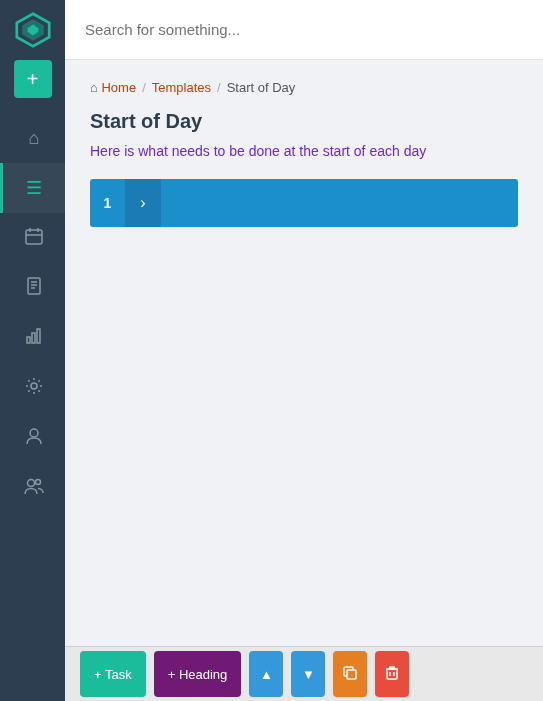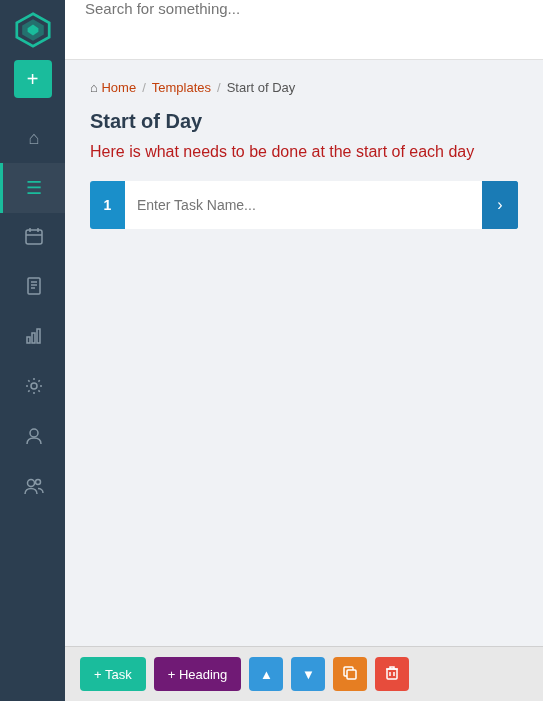--- a/index.html
+++ b/index.html
@@ -73,21 +73,21 @@
       flex-direction: column;
       height: 701px;
       overflow: hidden;
     }
 
     
     .topbar {
       background: #fff;
       height: 60px;
       display: flex;
-      align-items: flex-start;
+      align-items: center;
       padding: 0 20px;
       border-bottom: 1px solid #e0e0e0;
       flex-shrink: 0;
     }
     .search-input {
       border: none;
       outline: none;
       font-size: 15px;
       color: #aaa;
       width: 100%;
@@ -123,22 +123,22 @@
     
     .page-title {
       font-size: 20px;
       font-weight: 600;
       color: #2c3e50;
       margin-bottom: 10px;
     }
 
     
     .page-subtitle {
-      font-size: 16px;
-      color: #b91c1c;
+      font-size: 14px;
+      color: #6d28d9;
       margin-bottom: 20px;
     }
 
     
     .task-row {
       display: flex;
       align-items: center;
       background: #1a8fca;
       border-radius: 3px;
       overflow: hidden;
@@ -186,21 +186,21 @@
       right: 0;
       height: 55px;
       background: #e8e8e8;
       display: flex;
       align-items: center;
       padding: 0 15px;
       gap: 8px;
       border-top: 1px solid #d0d0d0;
     }
     .toolbar-btn {
-      height: 34px;
+      height: 46px;
       border: none;
       border-radius: 4px;
       padding: 0 14px;
       font-size: 13px;
       font-weight: 500;
       cursor: pointer;
       display: flex;
       align-items: center;
       gap: 5px;
       color: #fff;
@@ -308,21 +308,20 @@
       <span class="breadcrumb-sep">/</span>
       <span>Start of Day</span>
     </div>
 
     <h1 class="page-title">Start of Day</h1>
 
     <p class="page-subtitle">Here is what needs to be done at the start of each day</p>
 
     <div class="task-row">
       <div class="task-number">1</div>
-      <input class="task-input" type="text" placeholder="Enter Task Name..." style="">
       <button class="task-arrow-btn">
         <span>›</span>
       </button>
     </div>
   </div>
 
   <div class="bottom-toolbar">
     <button class="toolbar-btn btn-task">+ Task</button>
     <button class="toolbar-btn btn-heading">+ Heading</button>
     <button class="toolbar-btn btn-up">

